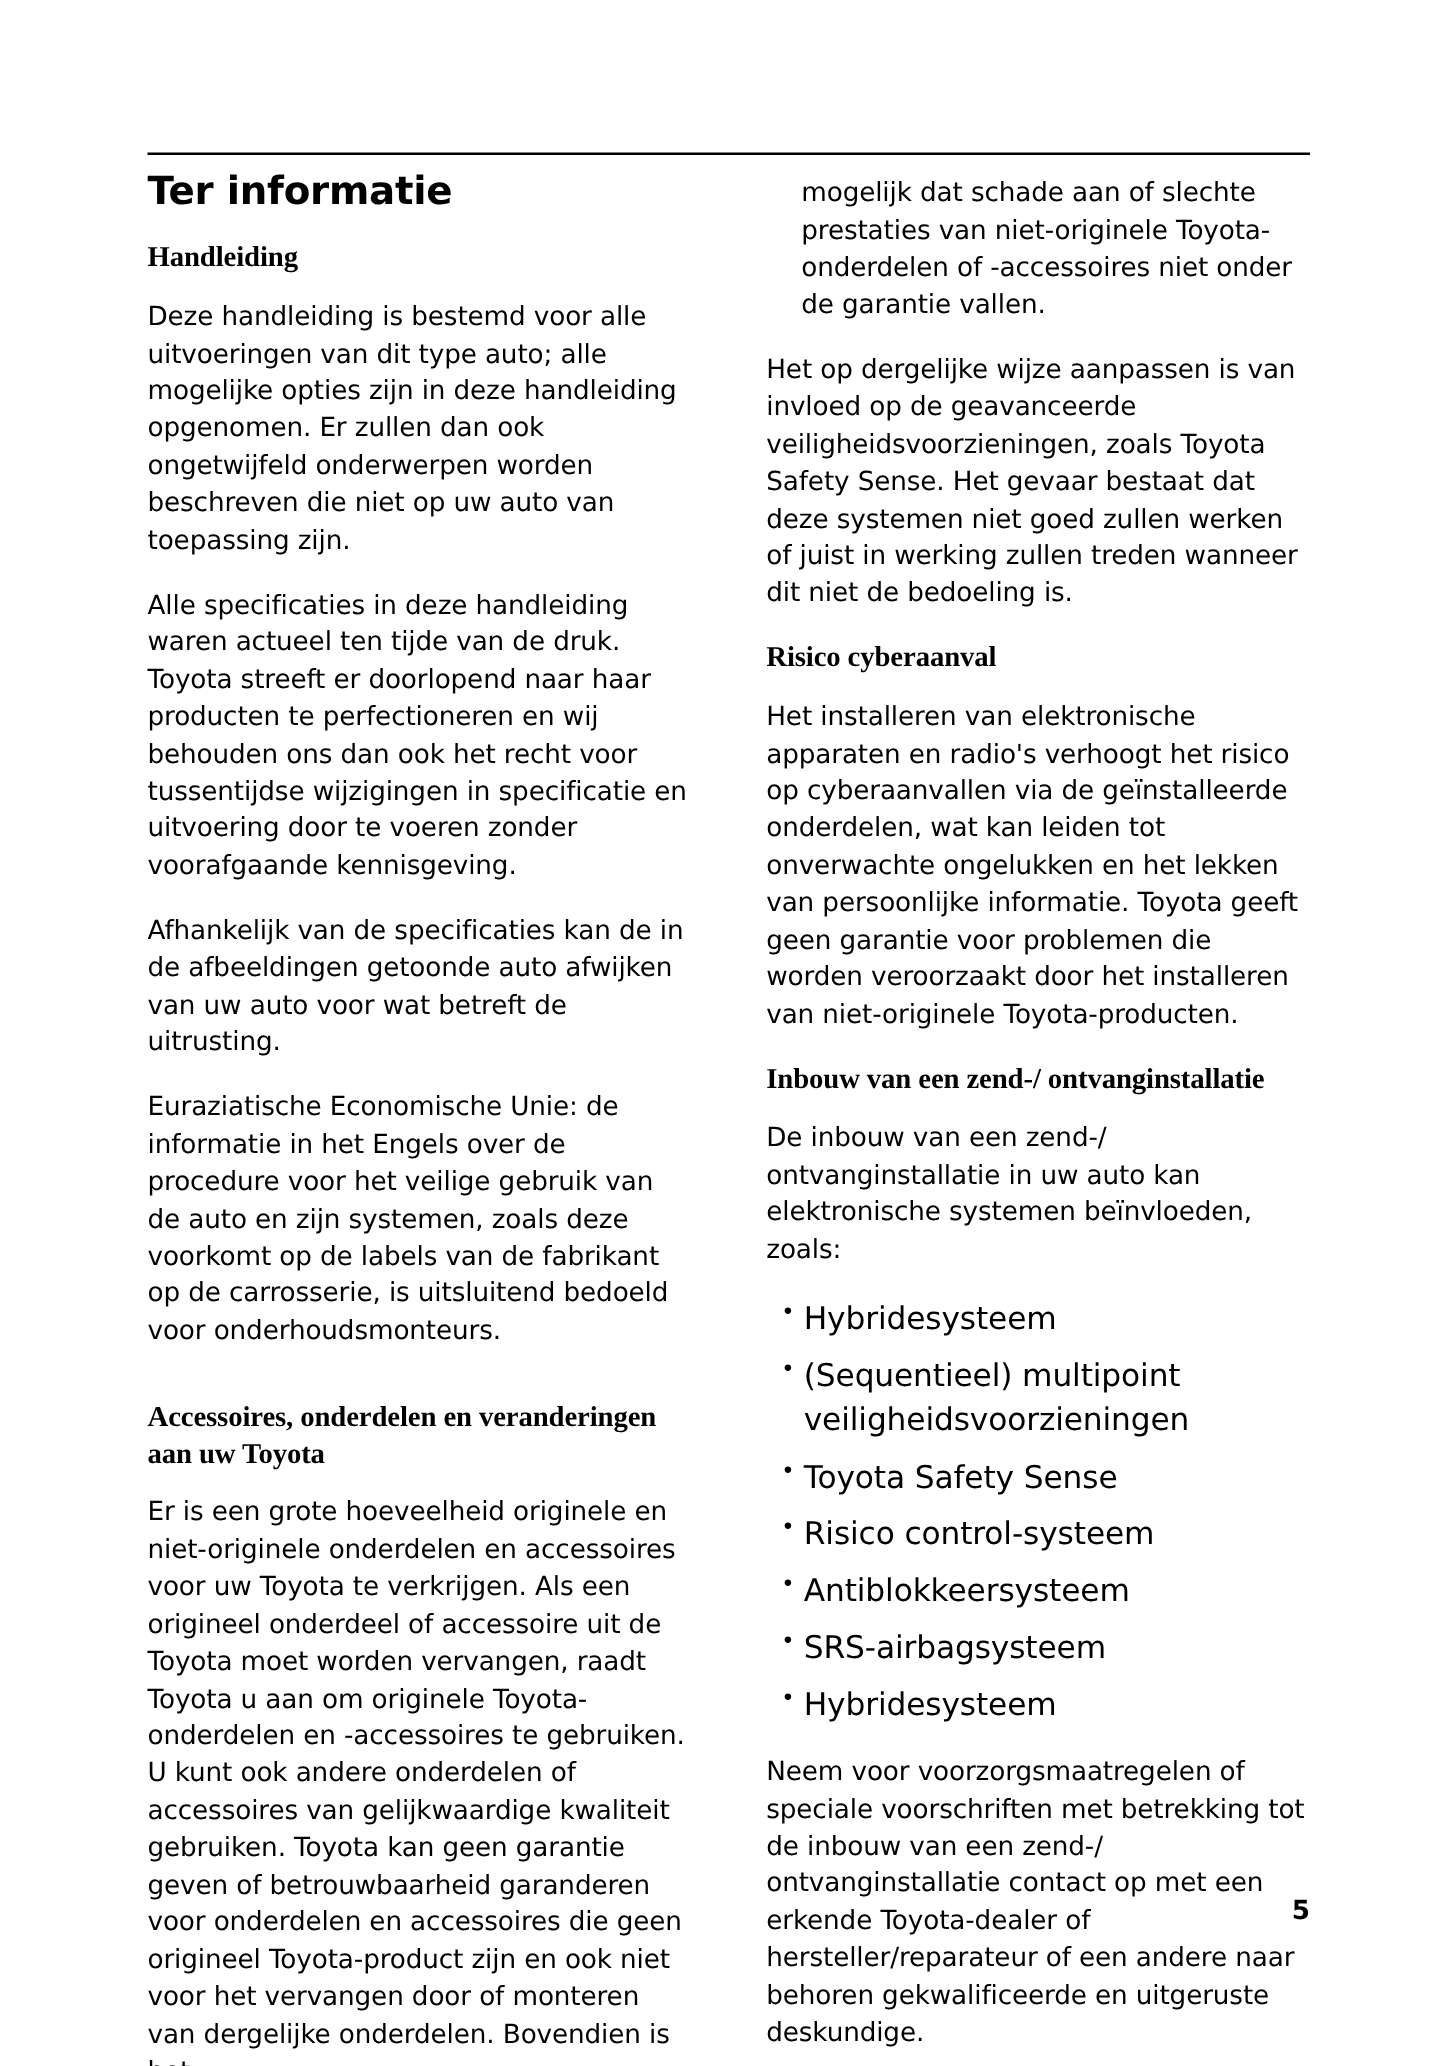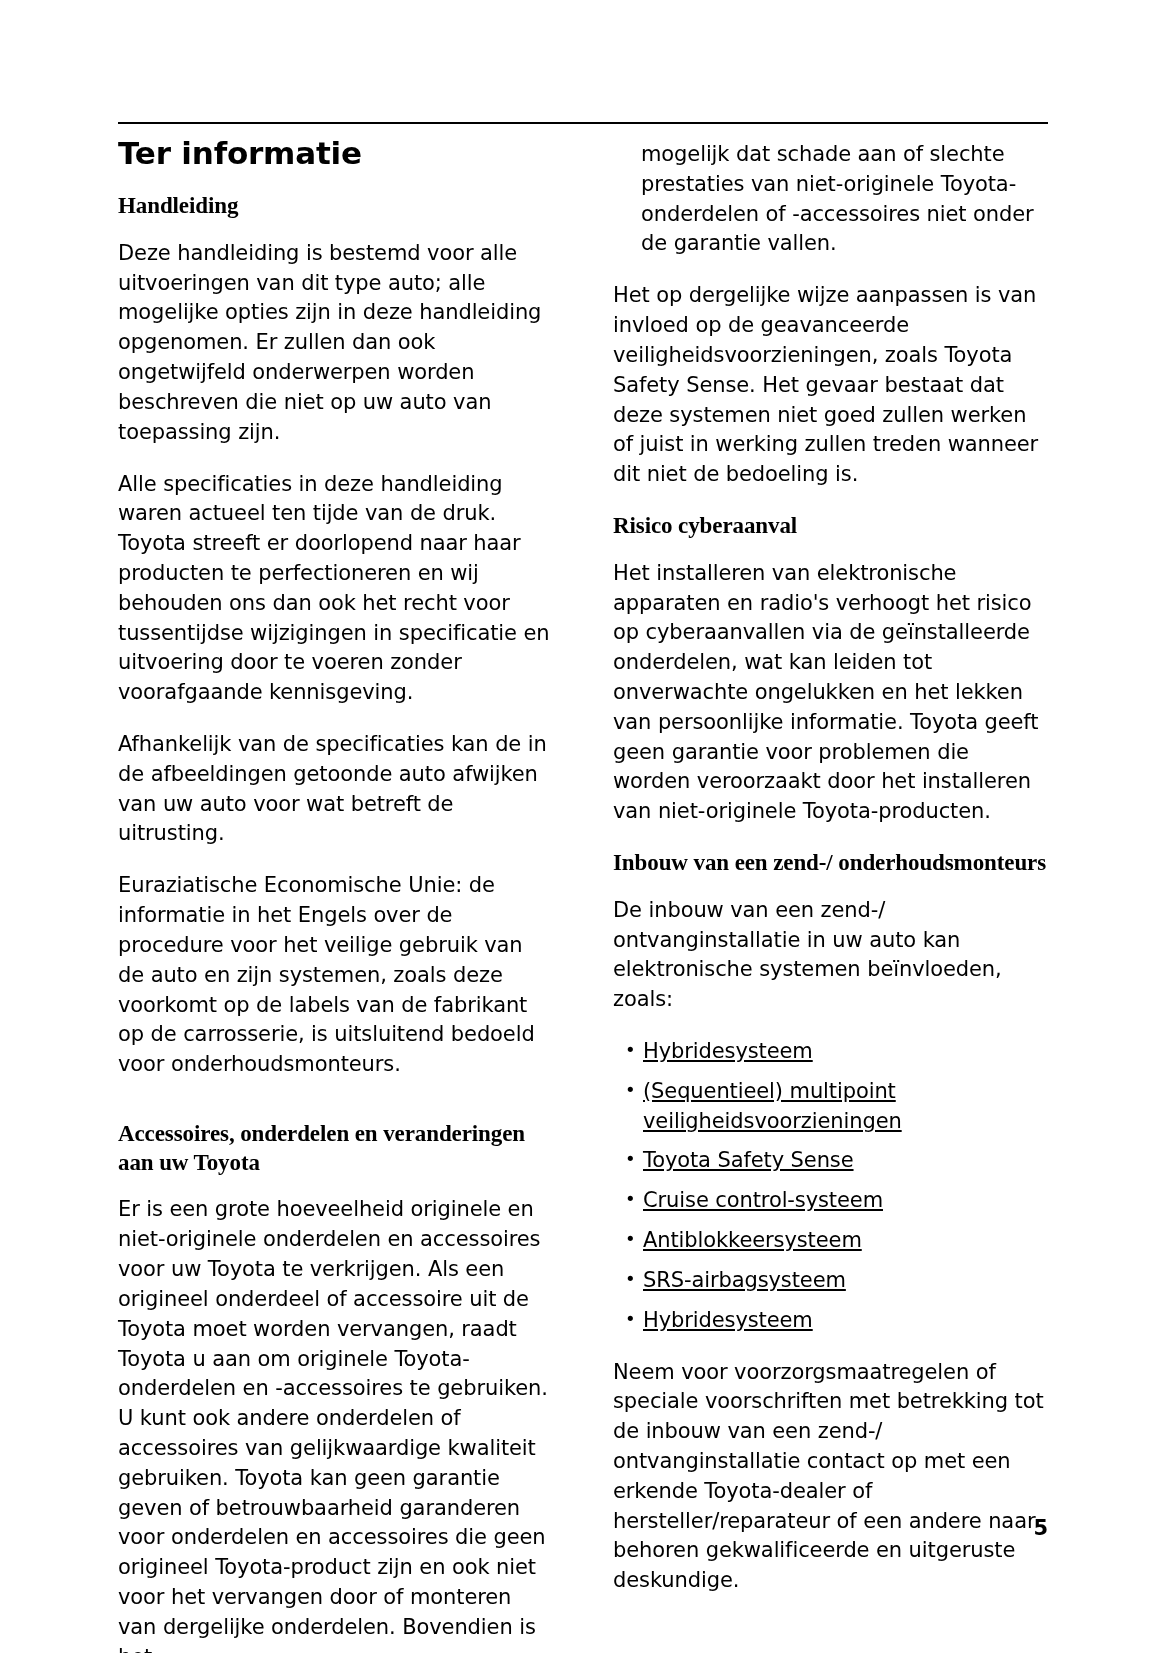--- a/index.html
+++ b/index.html
@@ -64,27 +64,26 @@
     line-height: 1.42;
     margin: 0 0 22px 0;
     letter-spacing: -0.1px;
   }
   ul.bullets {
     list-style: none;
     margin: 0 0 22px 0;
     padding: 0;
   }
   ul.bullets li {
-    font-size: 21px;
+    font-size: 25px;
     line-height: 1.42;
     margin: 0 0 10px 0;
     padding-left: 30px;
     position: relative;
     letter-spacing: -0.1px;
-    text-decoration: underline;
   }
   ul.bullets li::before {
     content: "\2022";
     position: absolute;
     left: 12px;
     top: 0;
     font-size: 18px;
   }
   .page-number {
     position: absolute;
@@ -125,28 +124,28 @@
     </div>
 
     <div class="col col-right">
 
       <p class="para first-para">mogelijk dat schade aan of slechte prestaties van niet-originele Toyota-onderdelen of -accessoires niet onder de garantie vallen.</p>
       <p class="para">Het op dergelijke wijze aanpassen is van invloed op de geavanceerde veiligheidsvoorzieningen, zoals Toyota Safety Sense. Het gevaar bestaat dat deze systemen niet goed zullen werken of juist in werking zullen treden wanneer dit niet de bedoeling is.</p>
 
       <h2 class="heading">Risico cyberaanval</h2>
       <p class="para">Het installeren van elektronische apparaten en radio's verhoogt het risico op cyberaanvallen via de geïnstalleerde onderdelen, wat kan leiden tot onverwachte ongelukken en het lekken van persoonlijke informatie. Toyota geeft geen garantie voor problemen die worden veroorzaakt door het installeren van niet-originele Toyota-producten.</p>
 
-      <h2 class="heading">Inbouw van een zend-/ onderhoudsmonteurs</h2>
+      <h2 class="heading">Inbouw van een zend-/ ontvanginstallatie</h2>
       <p class="para">De inbouw van een zend-/ ontvanginstallatie in uw auto kan elektronische systemen beïnvloeden, zoals:</p>
 
       <ul class="bullets">
         <li>Hybridesysteem</li>
         <li>(Sequentieel) multipoint veiligheidsvoorzieningen</li>
         <li>Toyota Safety Sense</li>
-        <li>Cruise control-systeem</li>
+        <li>Risico control-systeem</li>
         <li>Antiblokkeersysteem</li>
         <li>SRS-airbagsysteem</li>
         <li>Hybridesysteem</li>
       </ul>
 
       <p class="para">Neem voor voorzorgsmaatregelen of speciale voorschriften met betrekking tot de inbouw van een zend-/ ontvanginstallatie contact op met een erkende Toyota-dealer of hersteller/reparateur of een andere naar behoren gekwalificeerde en uitgeruste deskundige.</p>
 
     </div>
 
   </div>

